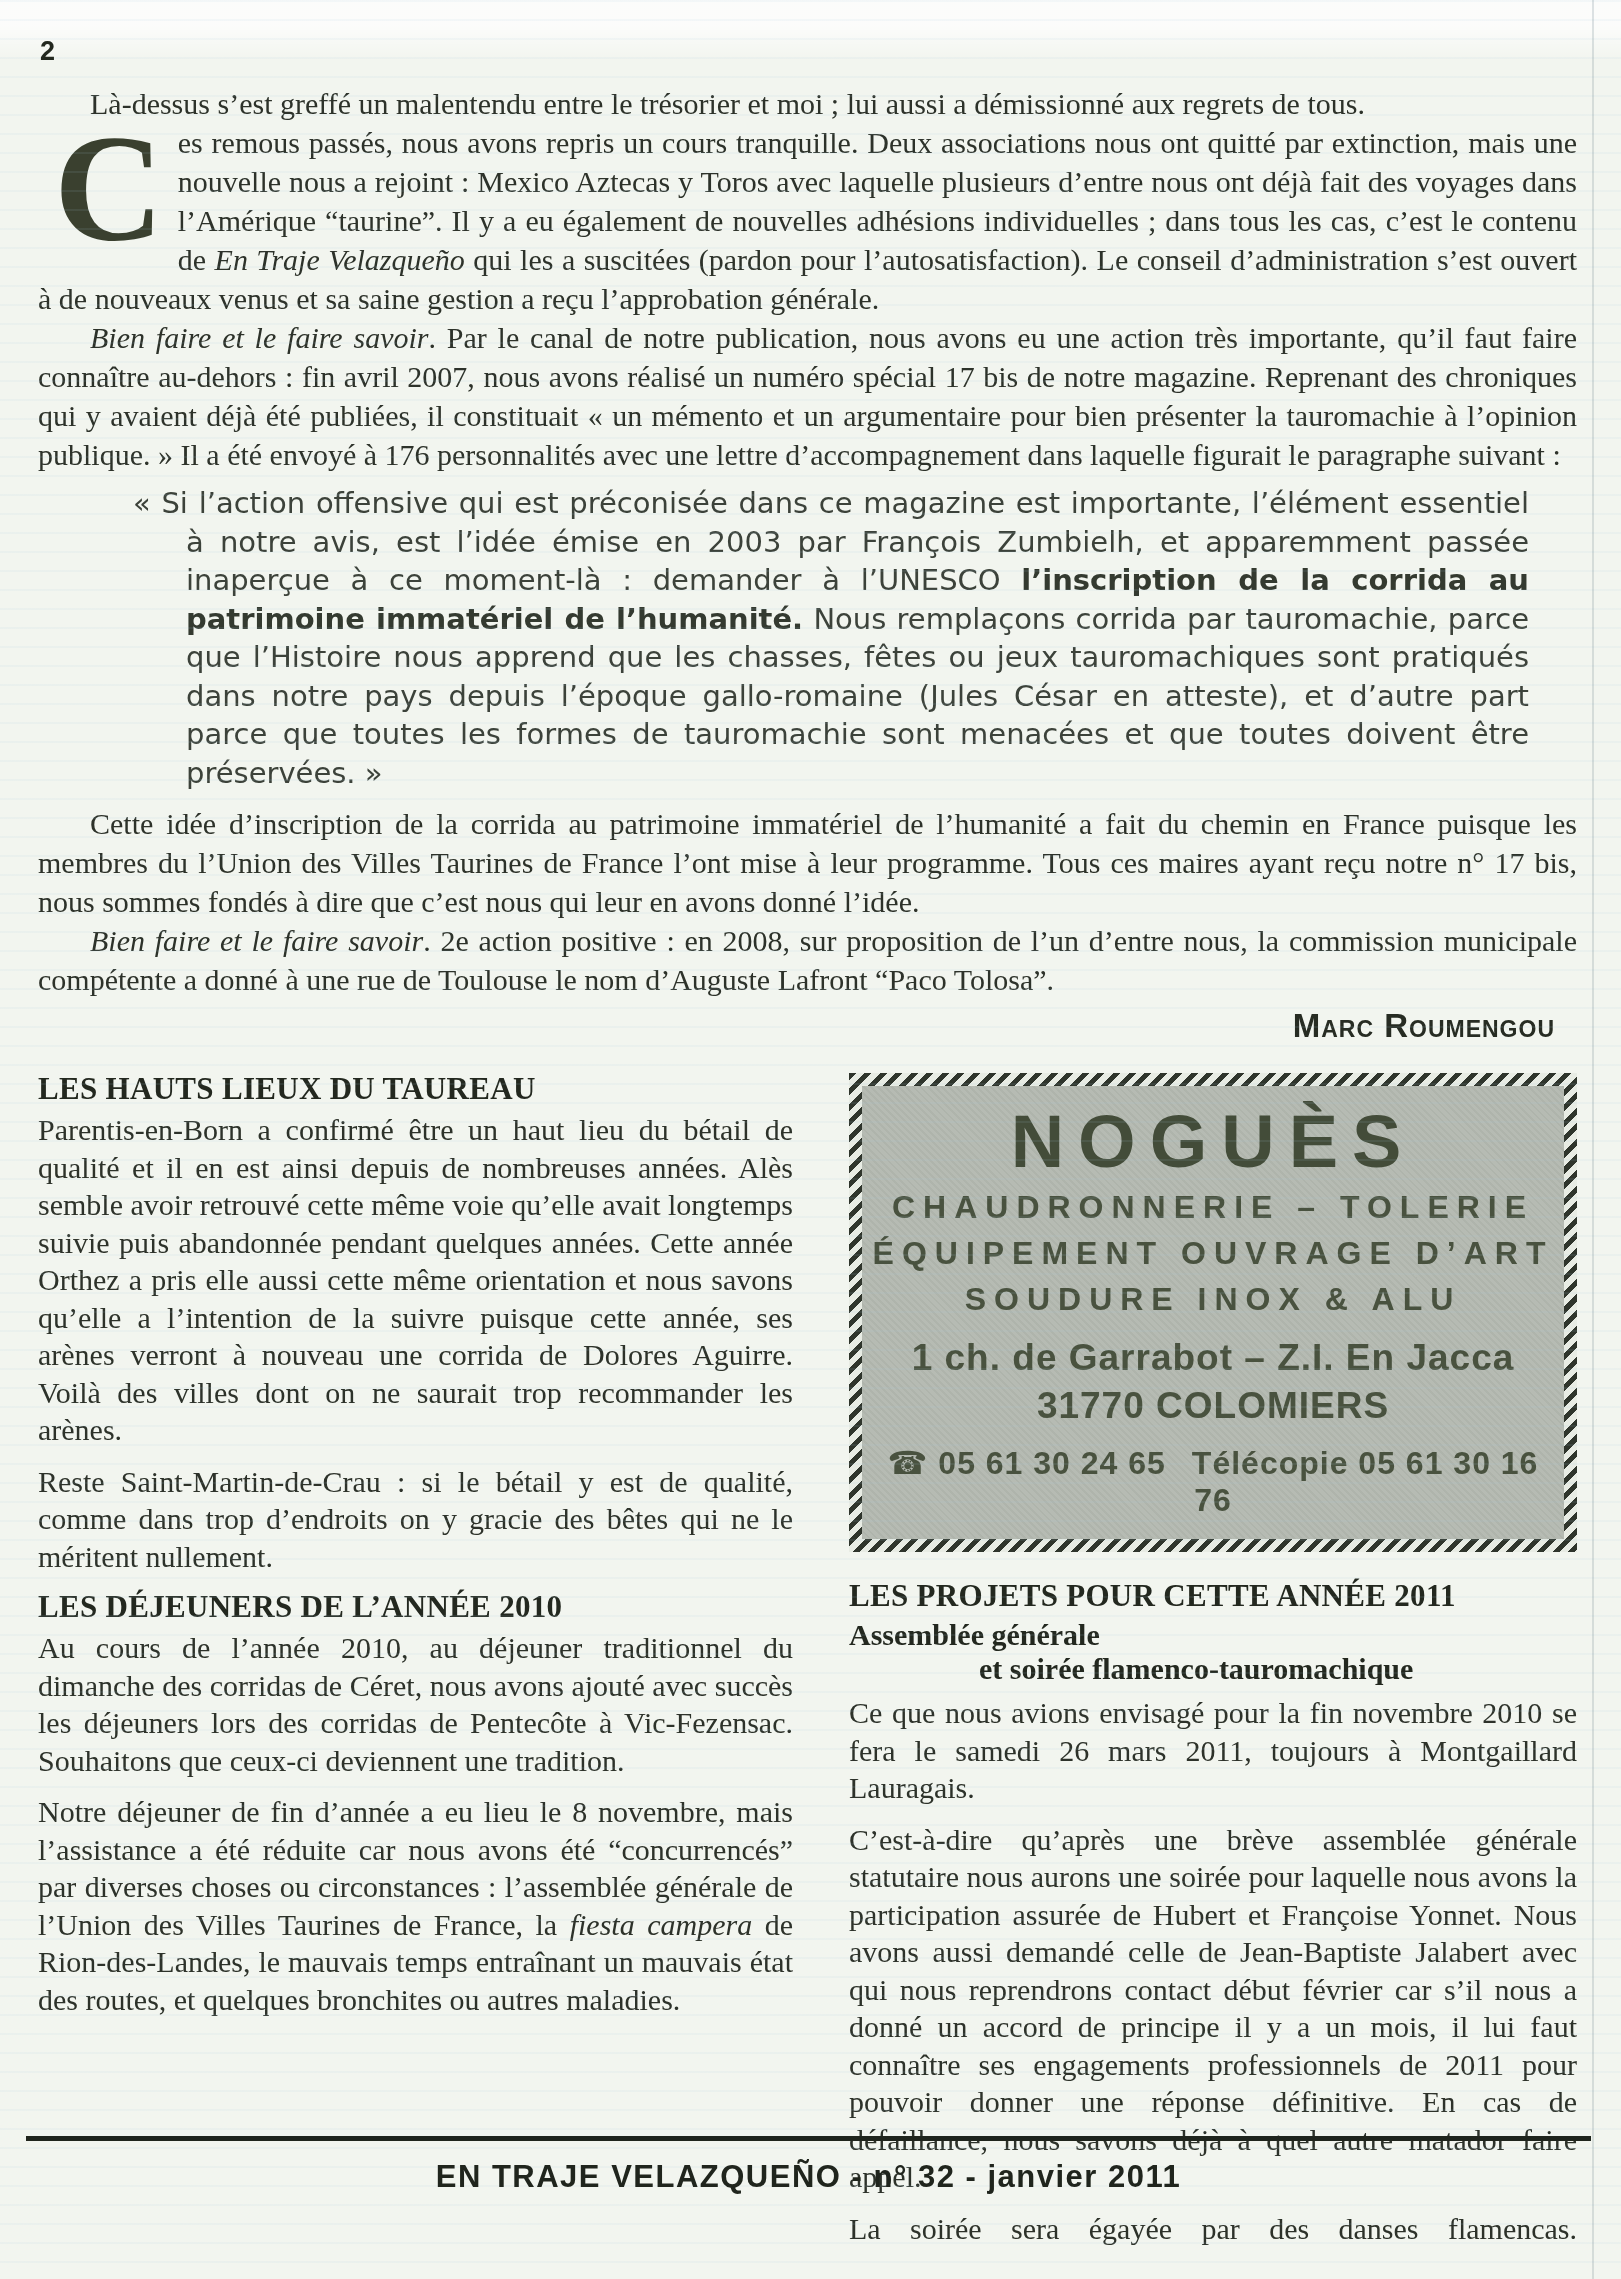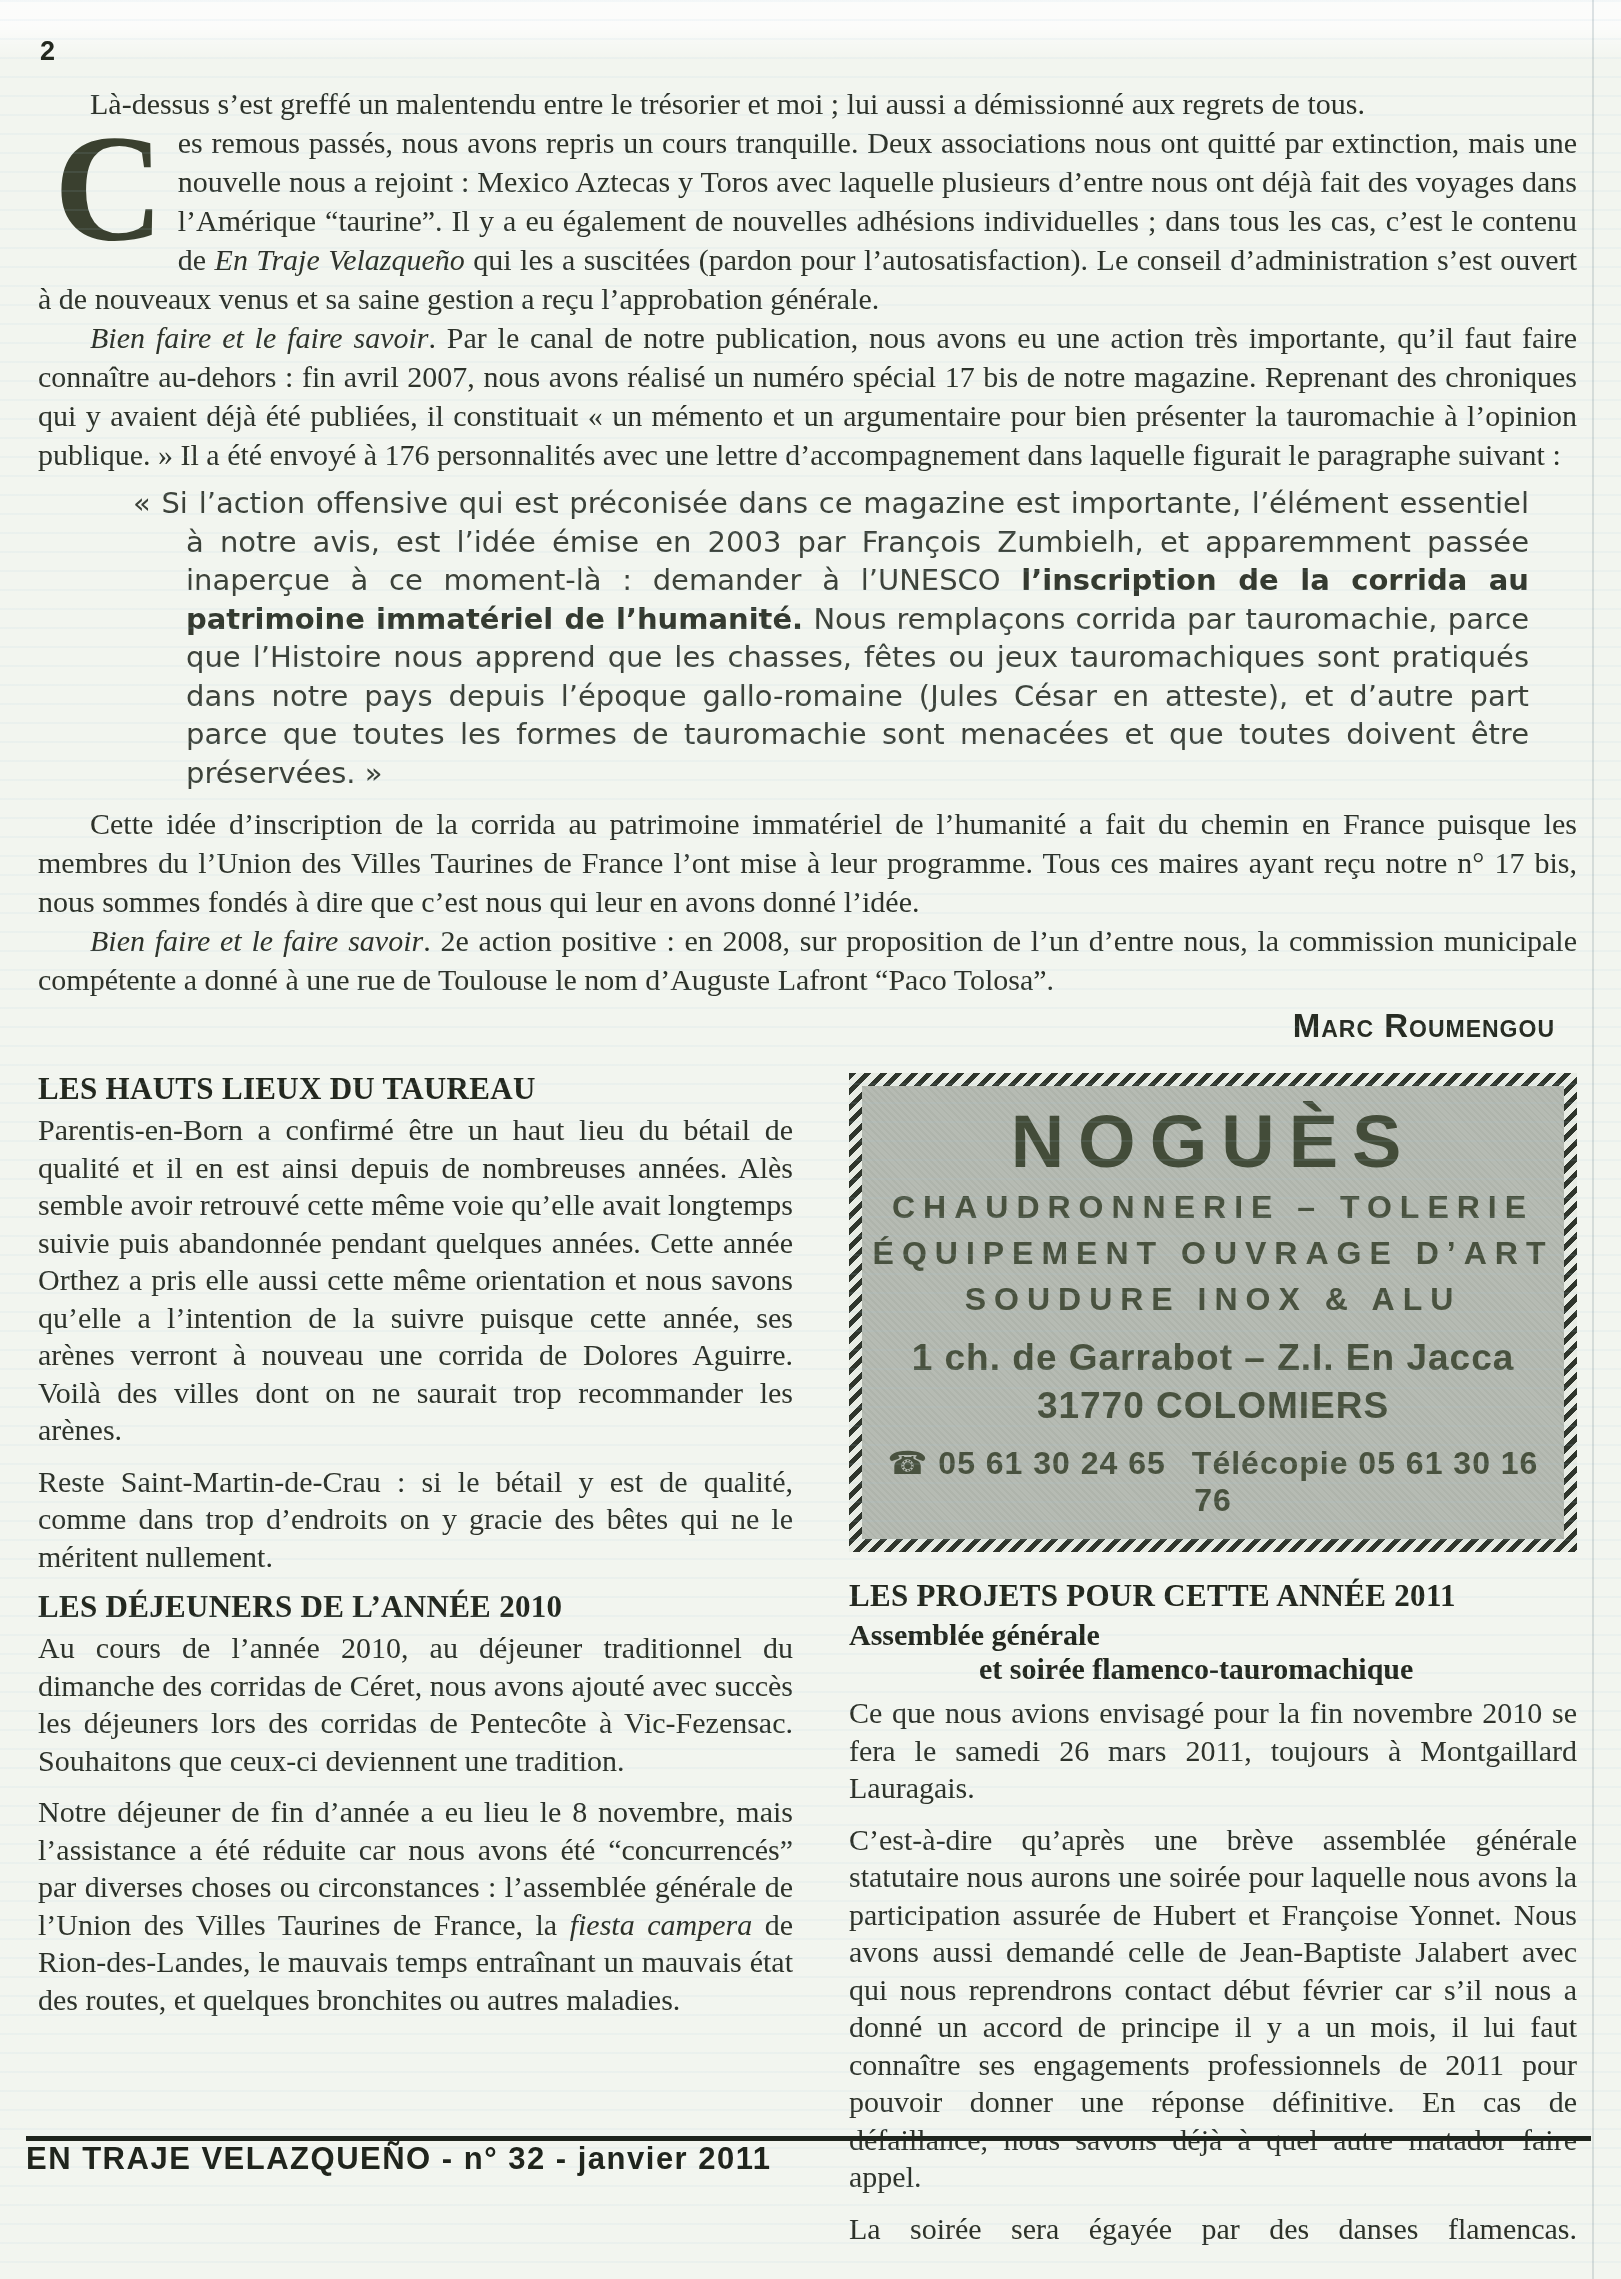--- a/index.html
+++ b/index.html
@@ -91,21 +91,21 @@
   .ad-line:first-of-type{margin-top:10px;}
   .ad-addr{font-size:37px;font-weight:700;letter-spacing:1px;line-height:48px;}
   .ad-addr-first{margin-top:12px;}
   .ad-phone{font-size:32px;font-weight:700;letter-spacing:1px;margin-top:14px;text-align:center;}
   .ad-phone .sep{display:inline-block;width:26px;}
 
   
   .footer{position:absolute;left:26px;right:30px;top:2136px;}
   .footer-rule{height:5px;background:#20251d;}
   .footer-text{
-    
+    margin-top:18px;text-align:center;
     font-family:"Liberation Sans",sans-serif;font-weight:700;
     font-size:31px;letter-spacing:1.5px;color:#20251d;
   }
   i.lead{font-style:italic;}
 </style>
 </head>
 <body>
 
 <div class="page">
 

